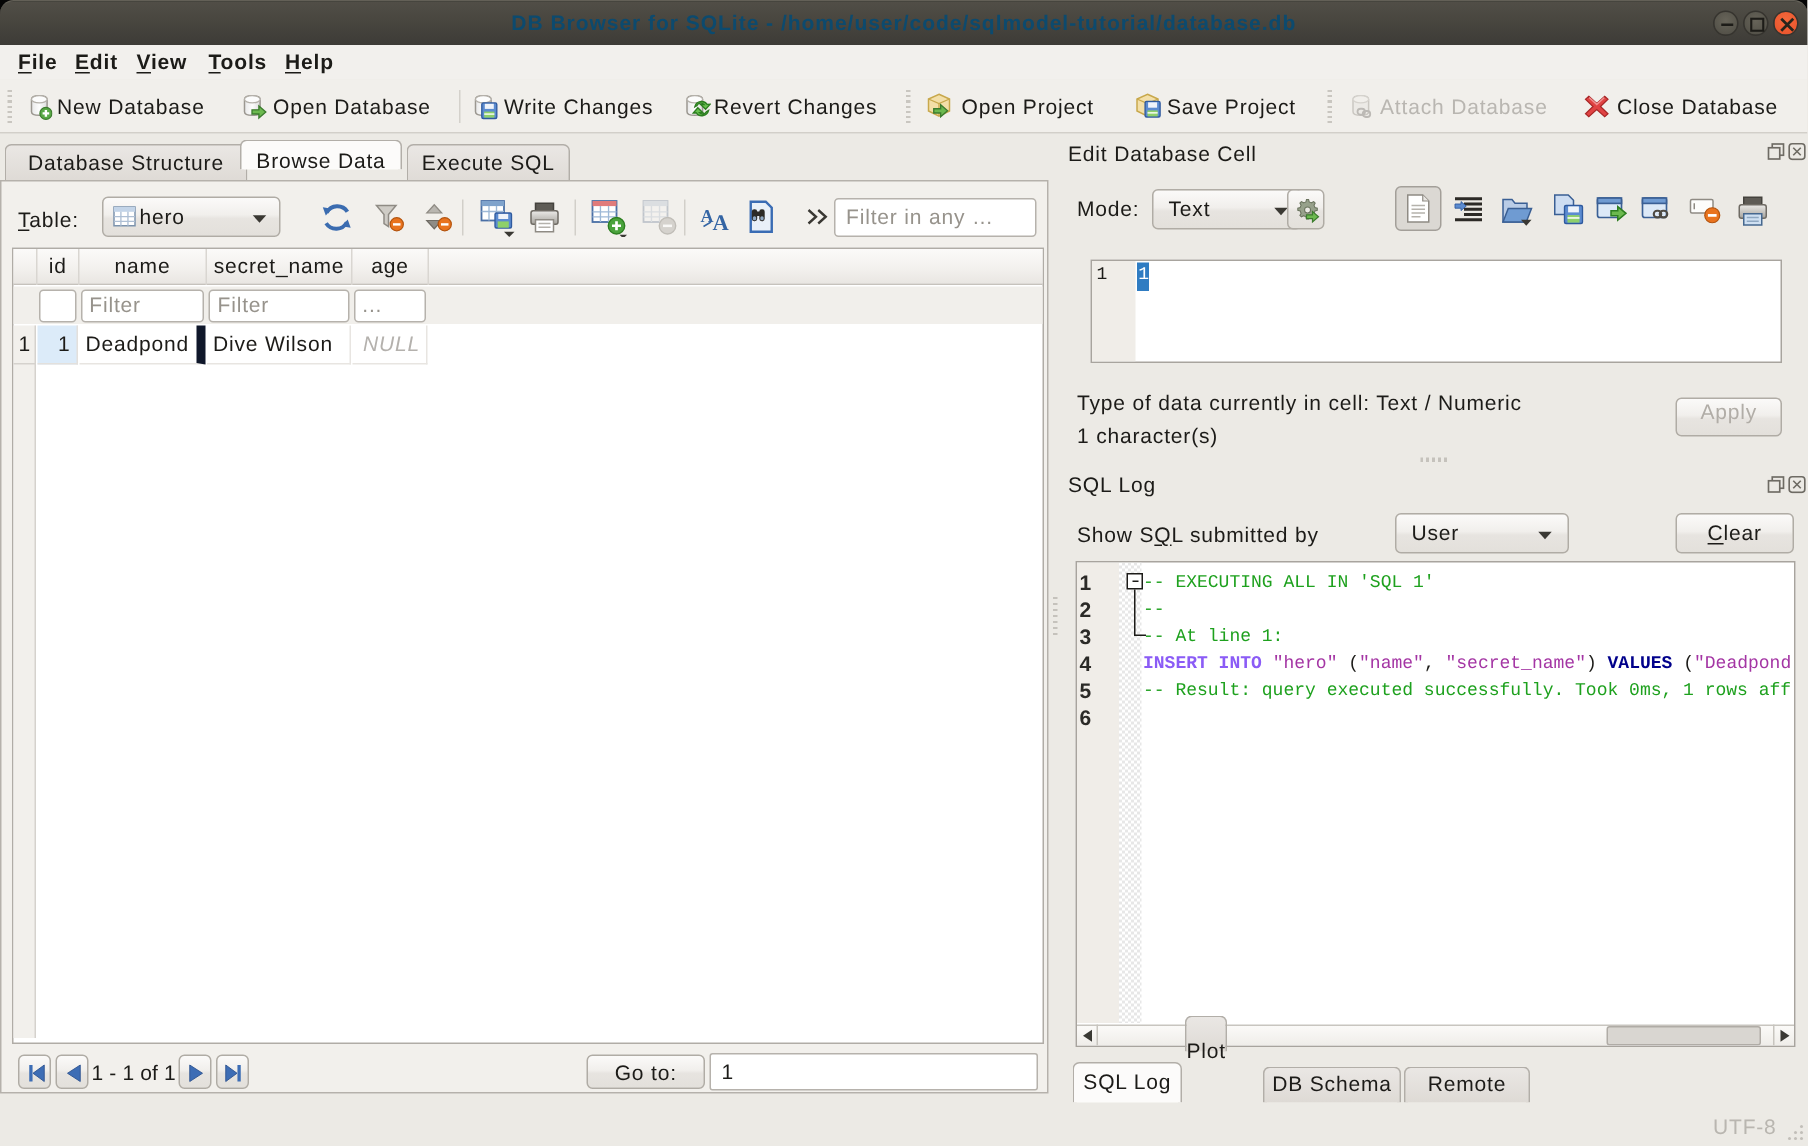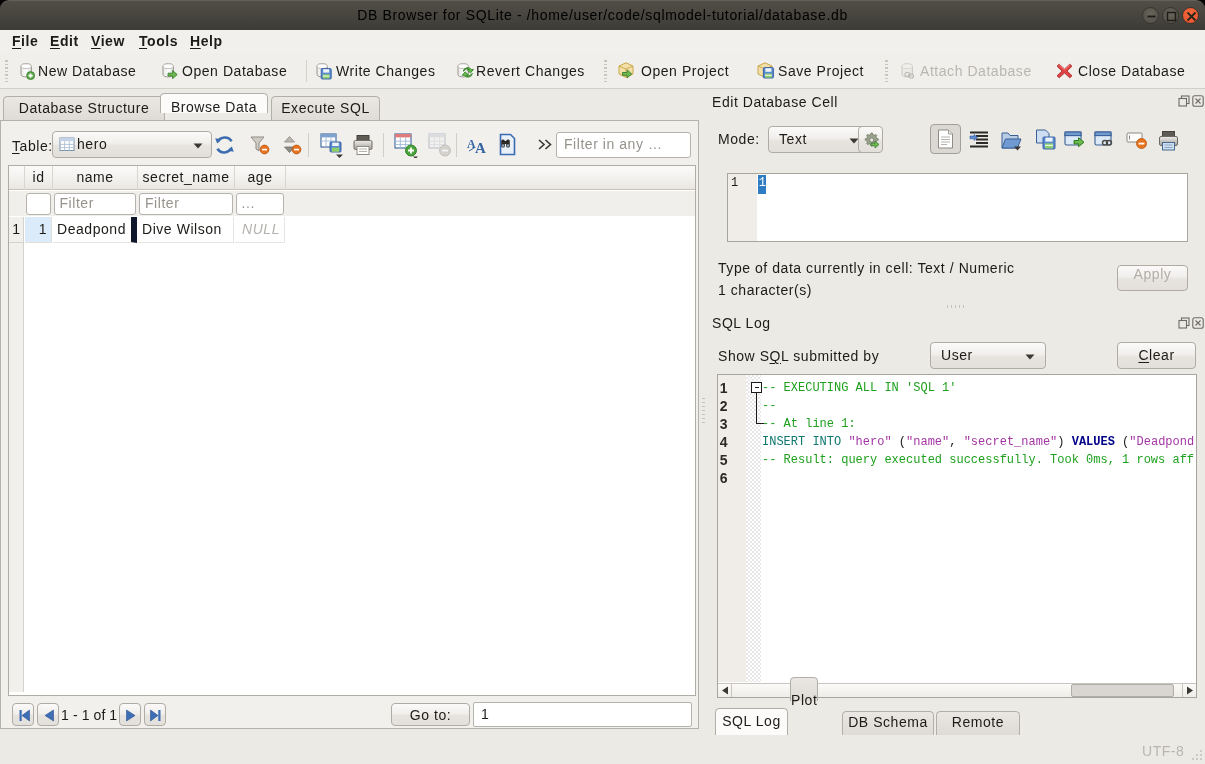--- a/index.html
+++ b/index.html
@@ -6,21 +6,21 @@
 html,body { width:1205px; height:764px; overflow:hidden; }
 body { font-family:"Liberation Sans",sans-serif; font-size:14px; color:#1c1b18; letter-spacing:0.55px; background:#eceae5; position:relative; }
 .abs { position:absolute; }
 .btn { background:linear-gradient(180deg,#fbfaf9 0%,#f1efec 45%,#e7e4e0 55%,#e3e0db 100%); border:1px solid #b0aca5; border-radius:4px; }
 .whitebox { background:#fff; border:1px solid #b6b2ac; border-radius:3px; }
 .gray { color:#97938c; }
 .mono { font-family:"Liberation Mono",monospace; letter-spacing:0; }
 
 #titleback { left:0; top:0; width:1205px; height:30px; background:#050505; }
 #titlebar { left:0; top:0; width:1205px; height:30px; background:linear-gradient(180deg,#514e47 0%,#48463f 45%,#403e39 85%,#3d3b37 100%); border-radius:9px 9px 0 0; border-top:1px solid #636057; }
-#title { width:100%; top:7px; text-align:center; color:#000000; font-weight:normal; font-size:14px; letter-spacing:0.65px; }
+#title { width:100%; top:7px; text-align:center; color:#0c4a6e; font-weight:bold; font-size:14px; letter-spacing:0.65px; }
 .winbtn { top:6.5px; width:17px; height:17px; border-radius:50%; border:1px solid #36342f; }
 
 #menubar { left:0; top:30px; width:1205px; height:23px; background:#f2f0ed; }
 .menuitem { top:3px;font-weight:bold; }
 .mn { text-decoration:underline; text-underline-offset:2px; }
 
 #toolbar { left:0; top:53px; width:1205px; height:36px; background:#f1efeb; border-bottom:1px solid #d2cfc9; }
 .tbitem { top:9px; height:18px; display:flex; align-items:center; }
 .tbgrip { top:7px; width:3px; height:22px; background-image:repeating-linear-gradient(180deg,#c9c6c0 0 1.5px,transparent 1.5px 3.5px); }
 .tbsep { top:7px; width:1px; height:22px; background:#d4d1cb; }
@@ -146,21 +146,21 @@
       </svg>
 <span style="margin-left:5px">Close Database</span>
     </div>
 </div>
 
 <div class="abs tab tabin" style="left:3px;top:96px;width:162px;height:25px;padding-top:3px">Database Structure</div>
 <div class="abs tab tabin" style="left:271px;top:96px;width:109px;height:27px;padding-top:3px">Execute SQL</div>
 <div class="abs" id="lframe"></div>
 <div class="abs tab tabact" style="left:160px;top:93px;width:108px;height:20px;padding-top:5px;z-index:5">Browse Data</div>
 <div class="abs" style="left:12px;top:138px"><span class="mn">T</span>able:</div>
-<div class="abs btn" style="left:52px;top:131px;width:160px;height:27px">
+<div class="abs btn" style="left:68px;top:131px;width:119px;height:27px">
 <svg class="abs" style="left:6px;top:5px" width="17" height="16" viewBox="0 0 17 16">
       <rect x="1" y="1" width="14" height="12.5" fill="#fff" stroke="#7c93ad" stroke-width="1"></rect>
       <rect x="1" y="1" width="14" height="3.2" fill="#c3d4e8"></rect>
       <path d="M1 7.4 h14 M1 10.6 h14 M5.6 4.2 v9.3 M10.3 4.2 v9.3" stroke="#aebfd4" stroke-width="0.9"></path>
     </svg>
 <span class="abs" style="left:24px;top:4px">hero</span>
 <svg class="abs" style="right:8px;top:11px" width="10" height="6" viewBox="0 0 10 6">
       <path d="M0.5 0.5 h9 l-4.5 5 Z" fill="#3a3833"></path>
     </svg>
 </div>
@@ -399,21 +399,21 @@
   </div>
 <div class="abs btn" style="left:1117px;top:342px;width:79px;height:27px;text-align:center;padding-top:4px"><span class="mn">C</span>lear</div>
 
 <div class="abs" style="left:717px;top:374px;width:480px;height:324px;border:1px solid #a8a49e;background:#fff;overflow:hidden">
   <div class="abs" style="left:0;top:0;width:28px;height:307px;background:#f0ede8"></div>
   <div class="abs" style="left:28px;top:0;width:15px;height:307px;background:repeating-conic-gradient(#e7e7e7 0% 25%,#ffffff 0% 50%) 0 0/4px 4px"></div>
   <div class="abs" style="left:0;top:4px;width:10px;text-align:right;font-weight:bold;color:#2b2a27;line-height:18px">1<br>2<br>3<br>4<br>5<br>6</div>
   <div class="abs mono" style="left:44px;top:4px;font-size:12px;line-height:18px;white-space:pre"><span style="color:#1ea11e">-- EXECUTING ALL IN 'SQL 1'
 --
 -- At line 1:</span>
-<span style="color:#0f766e;font-weight:normal">INSERT INTO</span> <span style="color:#a435a4">"hero"</span> (<span style="color:#a435a4">"name"</span>, <span style="color:#a435a4">"secret_name"</span>) <span style="color:#00008b;font-weight:bold">VALUES</span> (<span style="color:#a435a4">"Deadpond</span>
+<span style="color:#8b5cf6;font-weight:bold">INSERT INTO</span> <span style="color:#a435a4">"hero"</span> (<span style="color:#a435a4">"name"</span>, <span style="color:#a435a4">"secret_name"</span>) <span style="color:#00008b;font-weight:bold">VALUES</span> (<span style="color:#a435a4">"Deadpond</span>
 <span style="color:#1ea11e">-- Result: query executed successfully. Took 0ms, 1 rows aff</span></div>
   <div class="abs" style="left:33px;top:7px;width:11px;height:11px;border:1.4px solid #1c1b18;background:#fff"></div>
   <div class="abs" style="left:36.5px;top:12px;width:4px;height:1.4px;background:#1c1b18"></div>
   <div class="abs" style="left:38px;top:18px;width:1.4px;height:31px;background:#1c1b18"></div>
   <div class="abs" style="left:38px;top:48px;width:8px;height:1.4px;background:#1c1b18"></div>
 
   <div class="abs" style="left:0;top:308px;width:478px;height:14px;background:linear-gradient(180deg,#fbfaf8,#efede9);border-top:1px solid #c8c5bf"></div>
   <div class="abs" style="left:13px;top:308px;width:1px;height:14px;background:#c8c5bf"></div>
   <svg class="abs" style="left:3px;top:311px" width="8" height="9" viewBox="0 0 8 9">
       <path d="M7 0.5 v8 l-6-4 Z" fill="#3a3934"></path>

